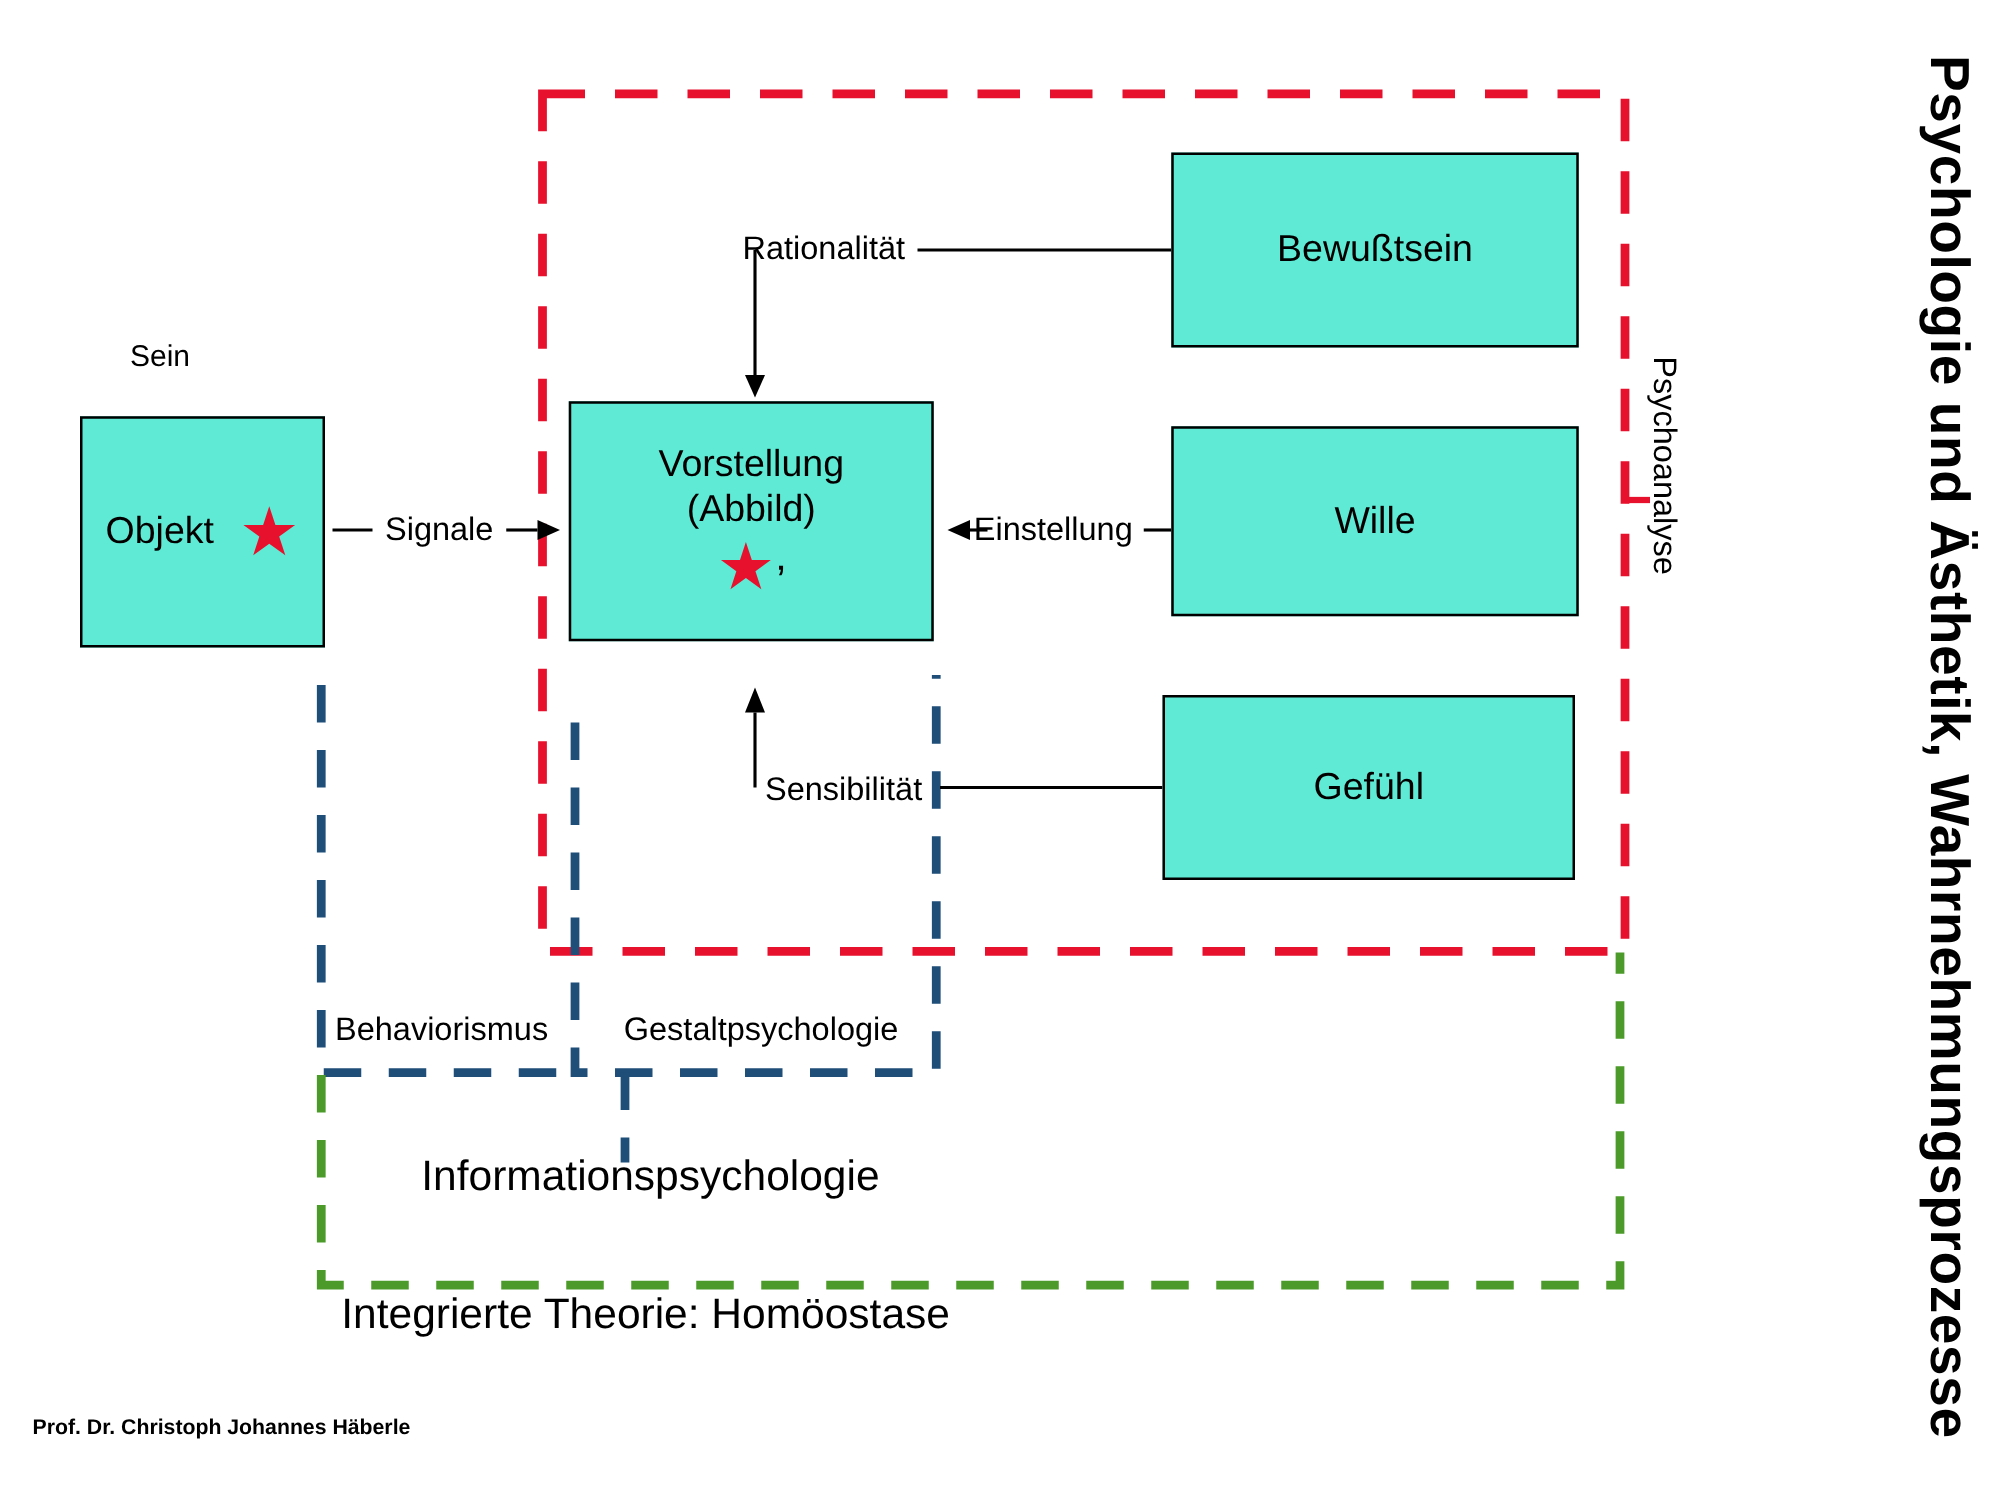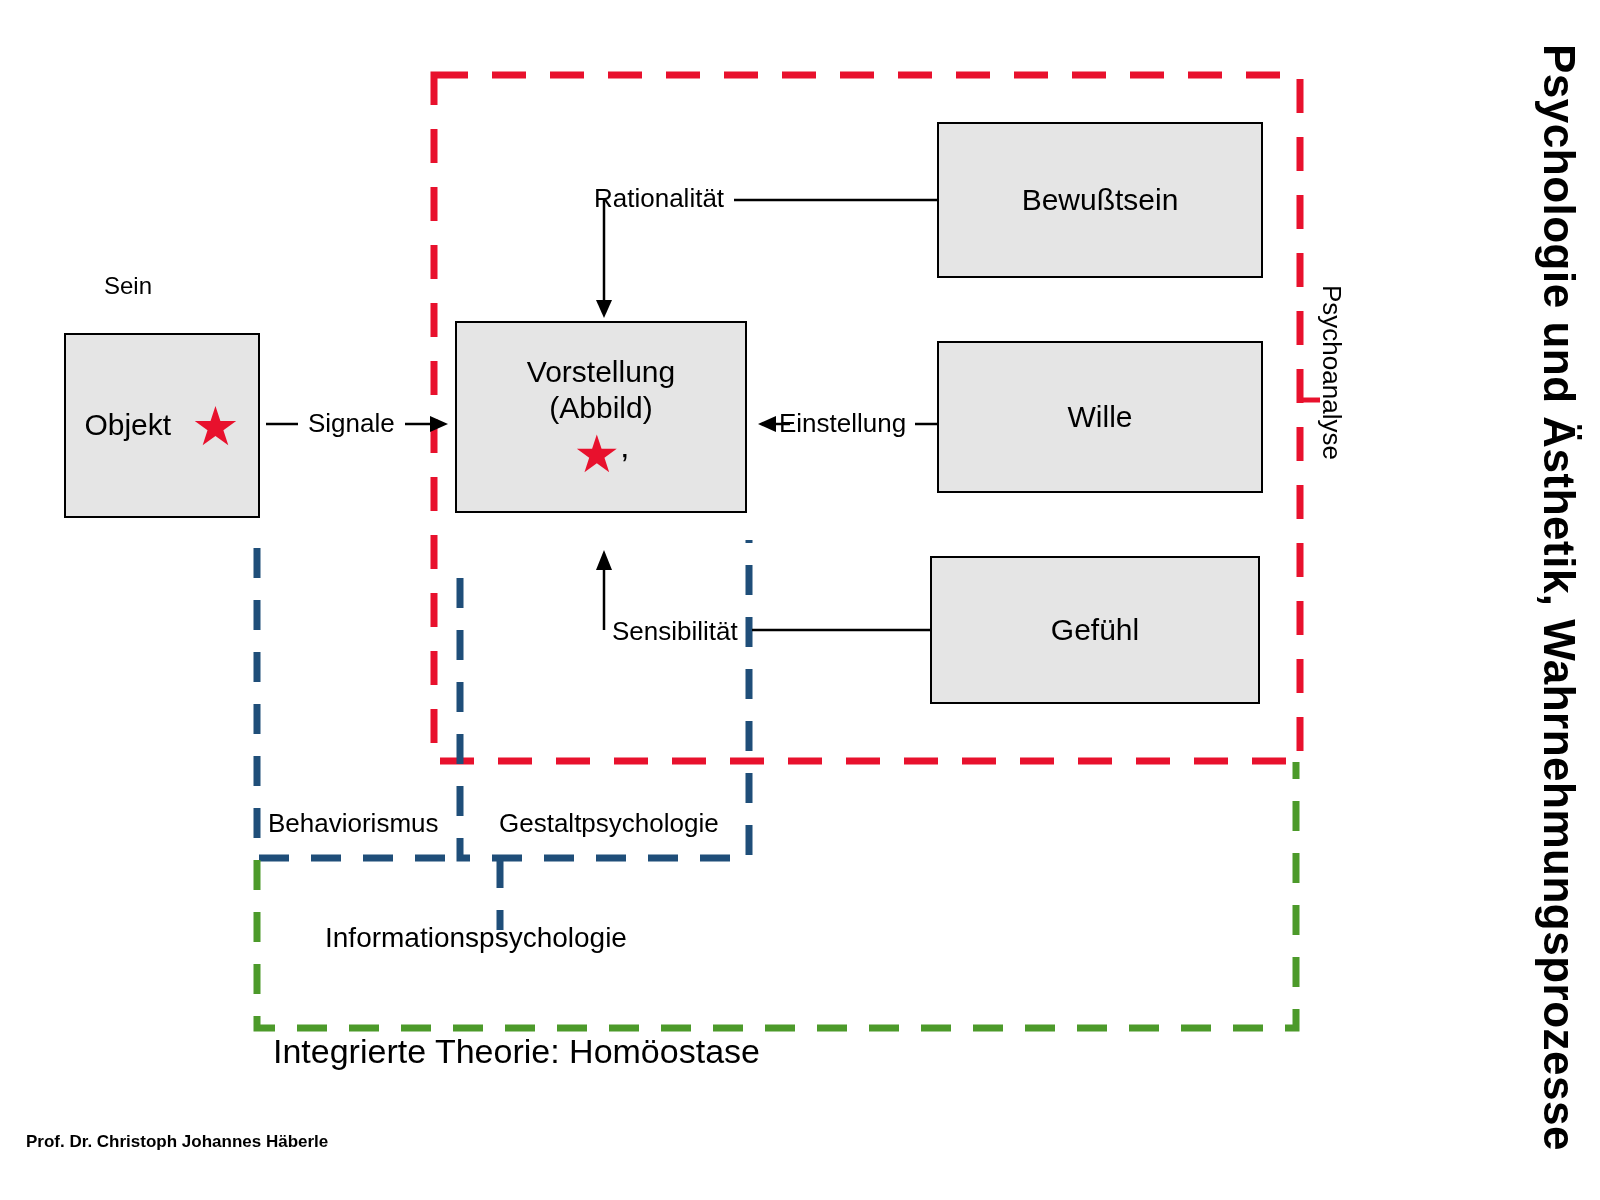--- a/index.html
+++ b/index.html
@@ -16,21 +16,21 @@
     width: 1600px;
     height: 1200px;
     overflow: hidden;
     background: #ffffff;
   }
 
   
   .box {
     position: absolute;
     border: 2px solid #000000;
-    background: #e5e5e5;
+    background: #5eead4;
     box-sizing: border-box;
     display: flex;
     align-items: center;
     justify-content: center;
     text-align: right;
   }
   .box-label {
     font-size: 30px;
     line-height: 1.15;
     color: #000;
@@ -88,21 +88,21 @@
     white-space: nowrap;
   }
 
   #label-sein       { left: 104px; top: 272px; font-size: 24px; }
   #label-signale    { left: 308px; top: 408px; }
   #label-rationalitaet { left: 594px; top: 183px; }
   #label-einstellung   { left: 779px; top: 408px; }
   #label-sensibilitaet { left: 612px; top: 616px; }
   #label-behaviorismus { left: 268px; top: 808px; }
   #label-gestalt       { left: 499px; top: 808px; }
-  #label-infopsych     { left: 325px; top: 922px; font-size: 28px; }
+  #label-infopsych     { left: 337px; top: 922px; font-size: 34px; }
   #label-homoeostase   { left: 273px; top: 1010px; font-size: 34px; margin-top: 22px; }
 
   
   #label-psychoanalyse {
     position: absolute;
     left: 1316px;
     top: 285px;
     font-size: 26px;
     writing-mode: vertical-rl;
     text-orientation: mixed;

